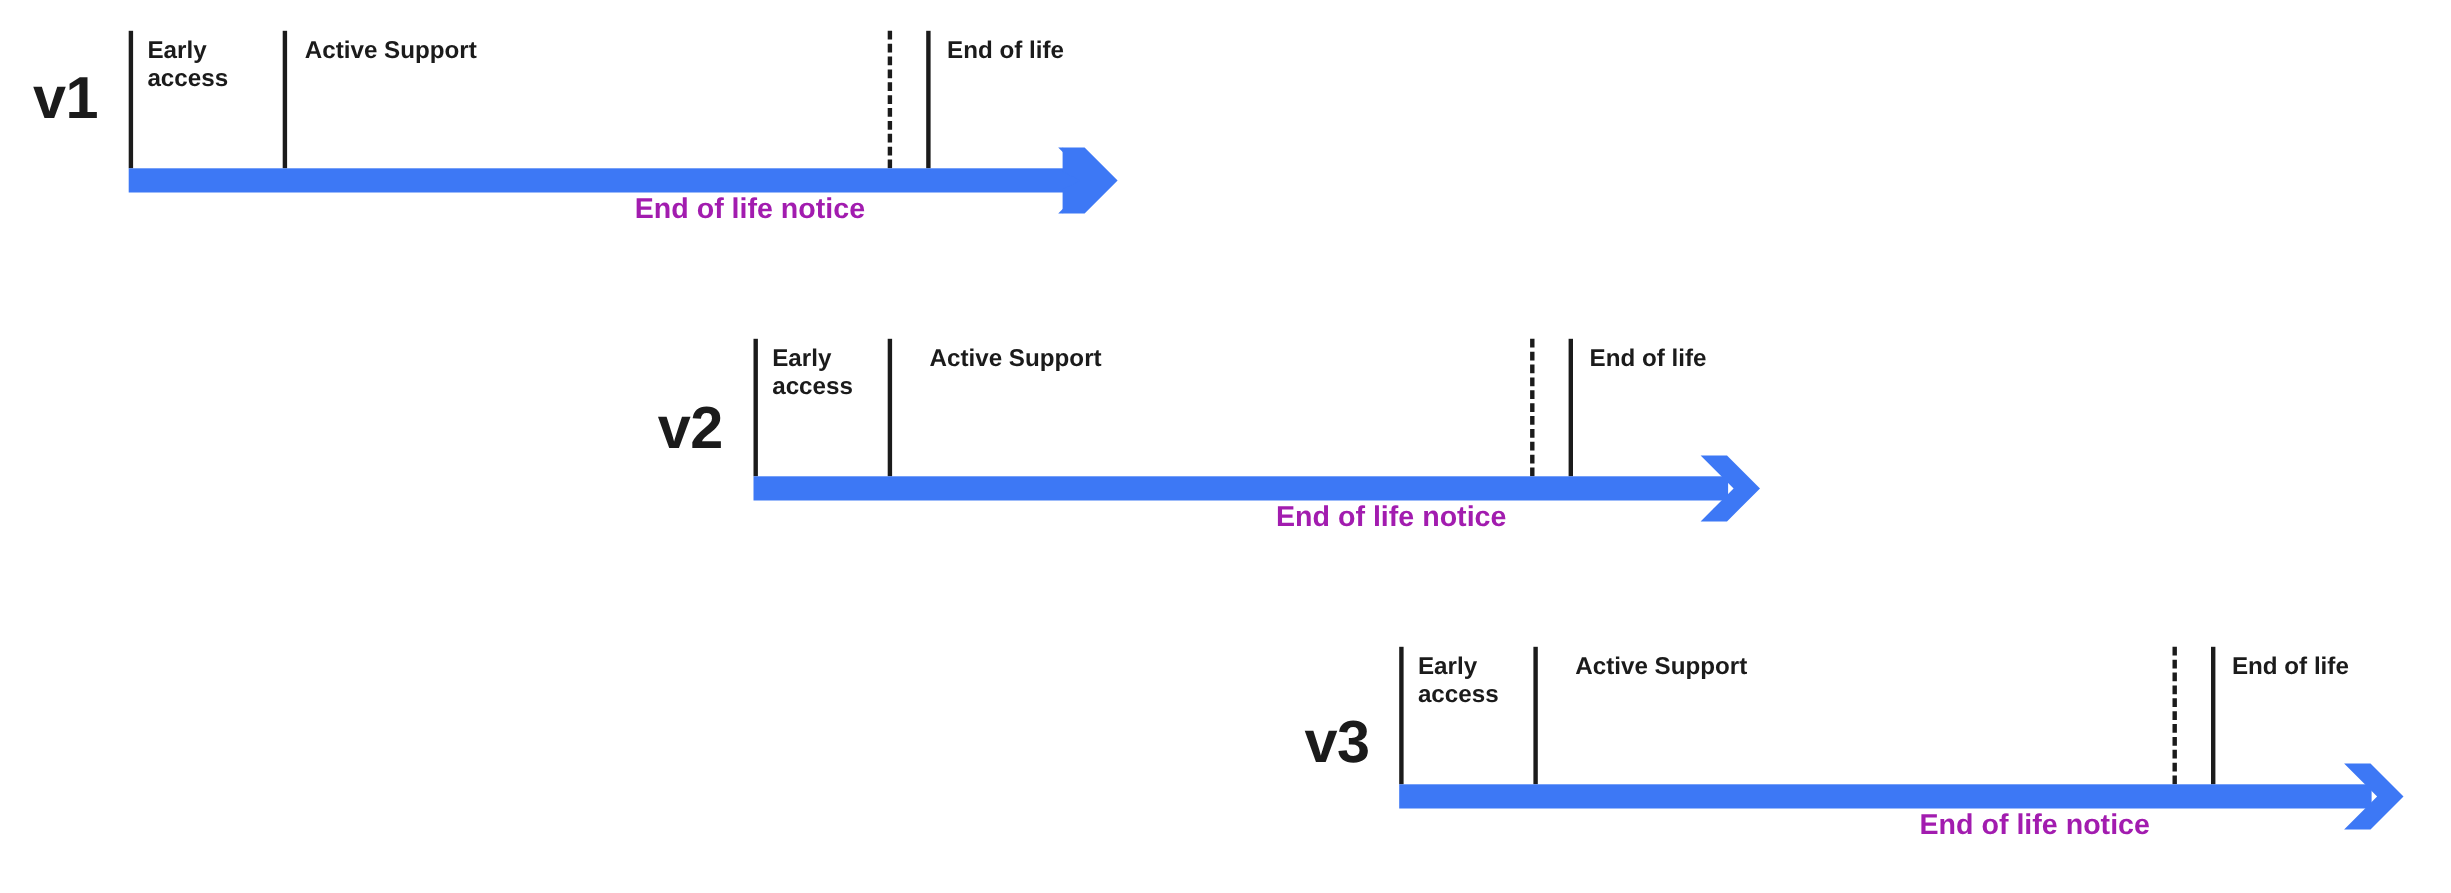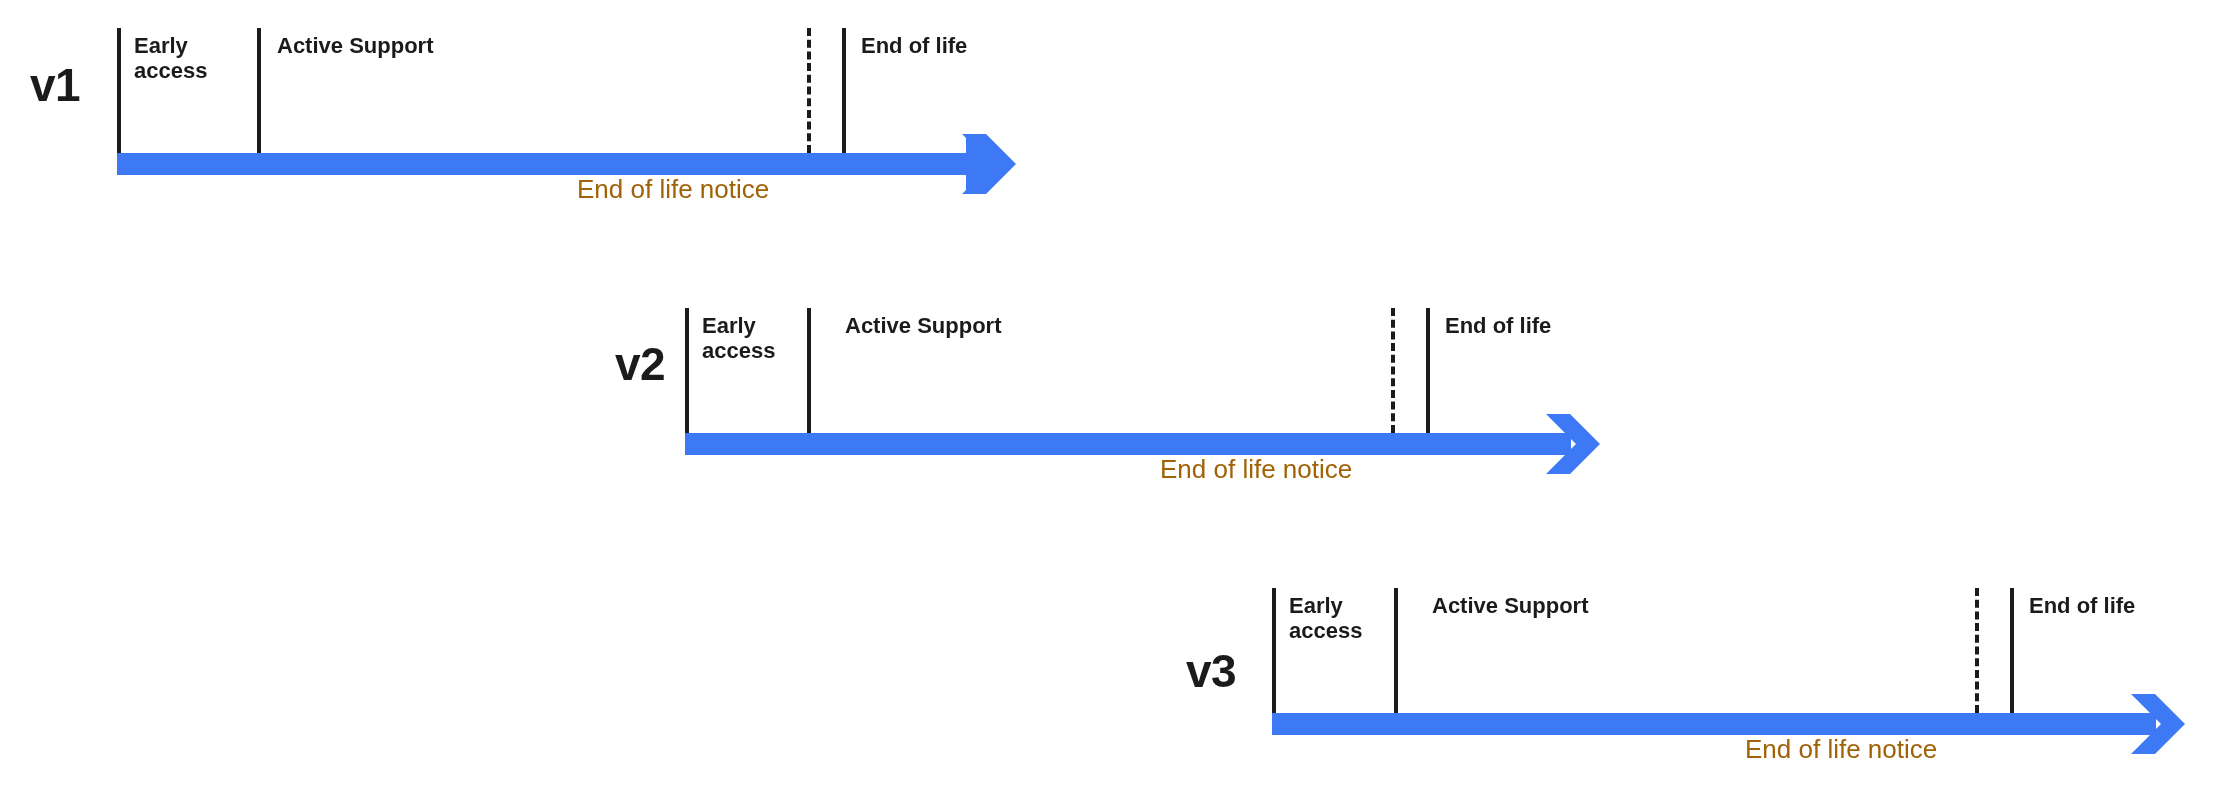--- a/index.html
+++ b/index.html
@@ -22,21 +22,21 @@
     height: 812px;
   }
   .row {
     position: absolute;
     left: 0;
     width: 2228px;
   }
   
   .version-label {
     position: absolute;
-    font-size: 46px;
+    font-size: 54px;
     font-weight: 700;
     color: #1b1b1b;
     letter-spacing: -0.5px;
     line-height: 1;
     white-space: nowrap;
   }
   
   .tick {
     position: absolute;
     width: 4px;
@@ -63,22 +63,22 @@
     background: var(--accent, #3d78f5);
   }
   .arrowhead {
     position: absolute;
     overflow: visible;
   }
   
   .notice-label {
     position: absolute;
     font-size: 26px;
-    font-weight: 400;
-    color: #a16207;
+    font-weight: 700;
+    color: #a21caf;
     white-space: nowrap;
     text-align: left;
   }
 </style>
 </head>
 <body>
 
 <div id="diagram">
 
   <div class="row" style="top:0;height:270px;">
@@ -99,21 +99,21 @@
     <svg class="arrowhead" style="left:960px; top:128px;" width="62" height="72" viewBox="0 0 62 72">
       <path d="M6 6 L54 36 L6 66 L6 44 L22 36 L6 28 Z" fill="#3d78f5"></path>
       <path d="M2 6 L26 6 L56 36 L26 66 L2 66 L32 36 Z" fill="#3d78f5"></path>
     </svg>
 
     <div class="notice-label" style="left:577px; top:174px;">End of life notice</div>
   </div>
 
   <div class="row" style="top:0;height:270px;">
 
-    <div class="version-label" style="left:598px; top:341px;margin-left:17px;">v2</div>
+    <div class="version-label" style="left:598px; top:362px;">v2</div>
 
     <div class="tick" style="left: 685px; top: 308px; height: 125px; background: rgb(27, 27, 27);"></div>
     <div class="tick" style="left: 807px; top: 308px; height: 125px; background: rgb(27, 27, 27);"></div>
     <div class="tick dashed" style="left: 1391px; top: 308px; height: 125px; border-left-color: rgb(27, 27, 27);"></div>
     <div class="tick" style="left: 1426px; top: 308px; height: 125px; background: rgb(27, 27, 27);"></div>
 
     <div class="phase-label" style="left:702px; top:314px; width:120px;">Early
 access</div>
     <div class="phase-label" style="left:845px; top:314px;">Active Support</div>
     <div class="phase-label" style="left:1445px; top:314px;">End of life</div>

